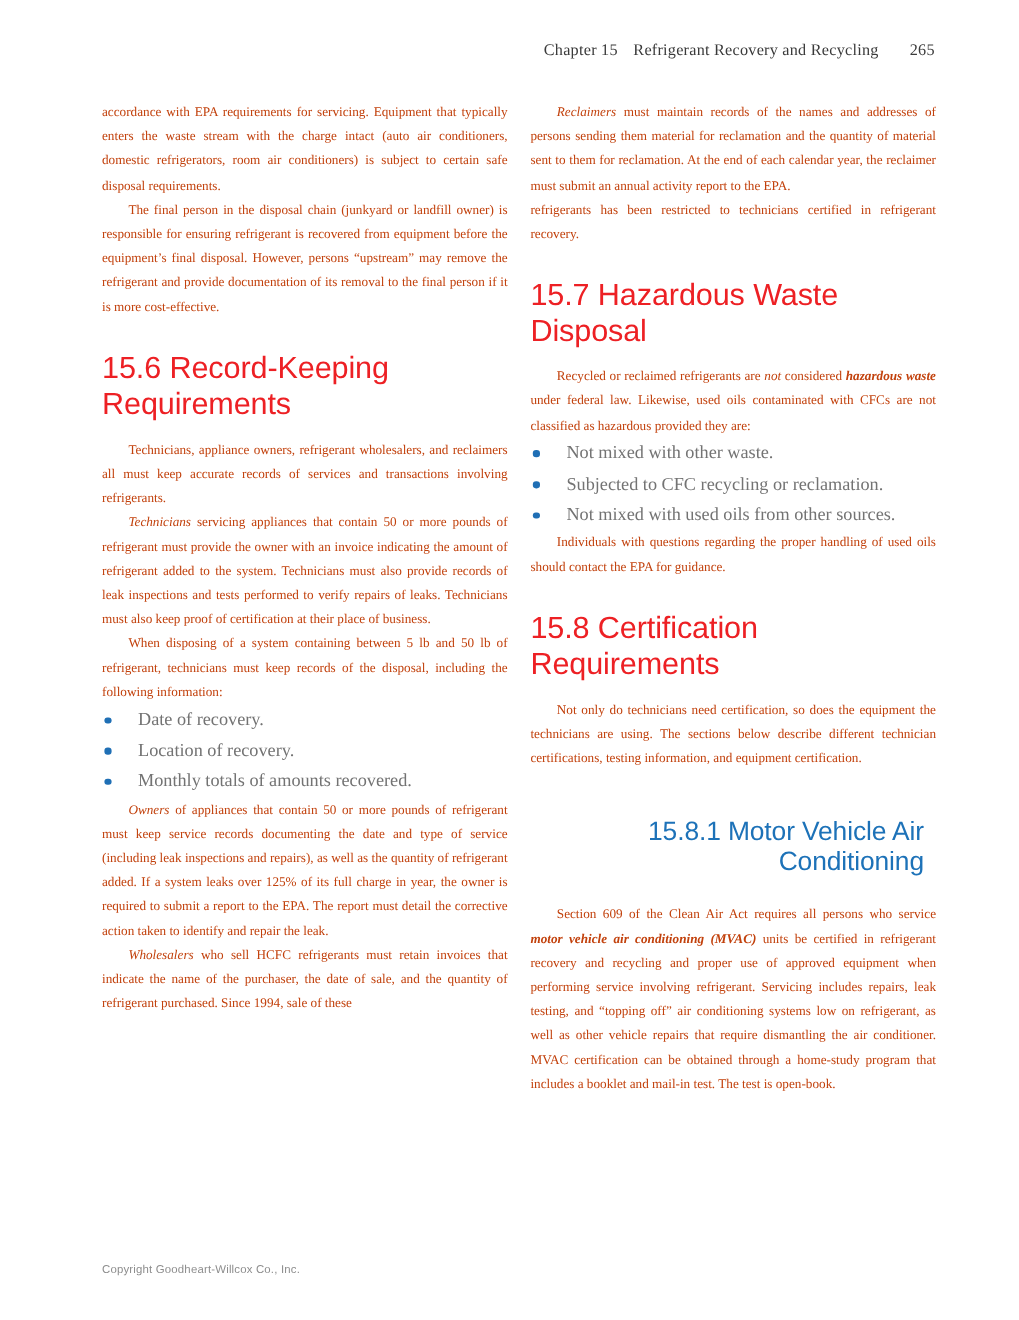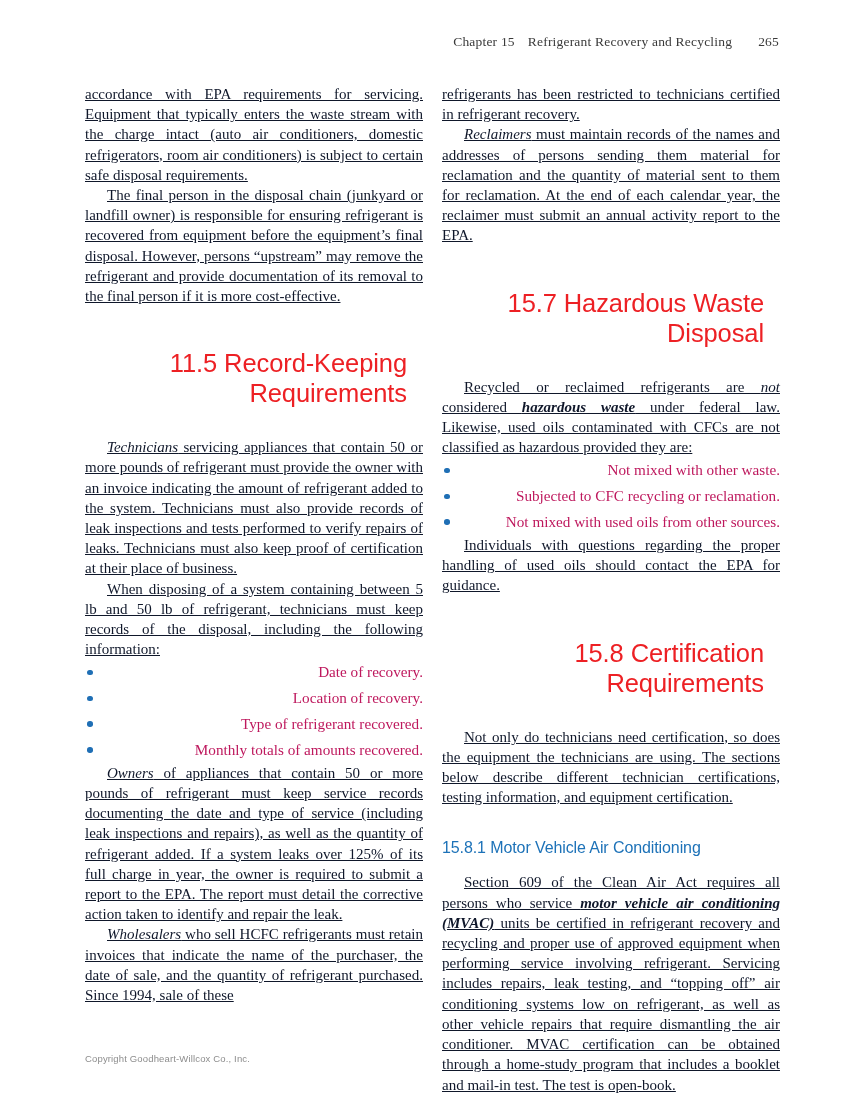--- a/index.html
+++ b/index.html
@@ -43,73 +43,72 @@
   .col {
     position: absolute;
     top: 0;
     width: 338px;
   }
   .col-left  { left: 0; }
   .col-right { left: 357px; }
 
   p.body {
     margin: 0;
-    font-size: 15px;
+    font-size: 11px;
     line-height: 20.2px;
     text-align: justify;
     text-justify: inter-word;
     -webkit-hyphens: manual;
     hyphens: manual;
-    color: #0f172a;
-    text-decoration: underline;
+    color: #c2410c;
   }
   p.body.indent { text-indent: 22px; }
   p.body .ital { font-style: italic; }
   p.body .bolditalic { font-weight: bold; font-style: italic; }
 
   
   h2.sec {
-    margin: 16px;
+    margin: 0;
     font-family: "Liberation Sans", "DejaVu Sans", sans-serif;
     font-weight: normal;
     font-size: 25.5px;
     line-height: 30px;
     color: #ed2024;
     letter-spacing: -0.1px;
-    text-align: right;
   }
   h3.subsec {
-    margin: 0;
+    margin: 10px;
     font-family: "Liberation Sans", "DejaVu Sans", sans-serif;
     font-weight: normal;
-    font-size: 16px;
+    font-size: 22px;
     line-height: 25px;
     color: #1d72b8;
     letter-spacing: -0.1px;
+    text-align: right;
   }
 
   .sp-before-head  { height: 26px; }
   .sp-after-head   { height: 13px; }
   .sp-before-sub   { height: 28px; }
   .sp-after-sub    { height: 12px; }
 
   
   ul.bullets {
     margin: 0;
     padding: 0;
     list-style: none;
   }
   ul.bullets li {
     position: relative;
     padding-left: 30px;
     font-size: 15.2px;
     line-height: 20.2px;
     margin-bottom: 5.5px;
-    color: #be185d;
-    text-align: right;
+    color: #737373;
+    text-align: left;
   }
   ul.bullets li:last-child { margin-bottom: 0; }
   ul.bullets li .dot {
     position: absolute;
     left: 2px;
     top: 7.5px;
     width: 5.5px;
     height: 5.5px;
     border-radius: 50%;
     background: #1f6fb5;
@@ -140,48 +139,48 @@
 
   <div class="columns">
 
     <div class="col col-left">
 
       <p class="body">accordance with EPA requirements for servicing. Equipment that typically enters the waste stream with the charge intact (auto air conditioners, domestic refrigerators, room air conditioners) is subject to certain safe disposal requirements.</p>
 
       <p class="body indent">The final person in the disposal chain (junkyard or landfill owner) is responsible for ensuring refrigerant is recovered from equipment before the equipment’s final disposal. However, persons “upstream” may remove the refrigerant and provide documentation of its removal to the final person if it is more cost-effective.</p>
 
       <div class="sp-before-head"></div>
-      <h2 class="sec">11.5 Record-Keeping Requirements</h2>
+      <h2 class="sec">15.6 Record-Keeping Requirements</h2>
       <div class="sp-after-head"></div>
 
+      <p class="body indent">Technicians, appliance owners, refrigerant wholesalers, and reclaimers all must keep accurate records of services and transactions involving refrigerants.</p>
 
       <p class="body indent"><span class="ital">Technicians</span><span> servicing appliances that contain 50 or more pounds of refrigerant must provide the owner with an invoice indicating the amount of refrigerant added to the system. Technicians must also provide records of leak inspections and tests performed to verify repairs of leaks. Technicians must also keep proof of certification at their place of business.</span></p>
 
       <p class="body indent">When disposing of a system containing between 5 lb and 50 lb of refrigerant, technicians must keep records of the disposal, including the following information:</p>
 
       <div class="gap-sm"></div>
       <ul class="bullets">
         <li><span class="dot"></span><span>Date of recovery.</span></li>
         <li><span class="dot"></span><span>Location of recovery.</span></li>
-        <li><span class="dot"></span><span>Type of refrigerant recovered.</span></li>
         <li><span class="dot"></span><span>Monthly totals of amounts recovered.</span></li>
       </ul>
       <div class="gap-sm"></div>
 
       <p class="body indent"><span class="ital">Owners</span><span> of appliances that contain 50 or more pounds of refrigerant must keep service records documenting the date and type of service (including leak inspections and repairs), as well as the quantity of refrigerant added. If a system leaks over 125% of its full charge in year, the owner is required to submit a report to the EPA. The report must detail the corrective action taken to identify and repair the leak.</span></p>
 
       <p class="body indent"><span class="ital">Wholesalers</span><span> who sell HCFC refrigerants must retain invoices that indicate the name of the purchaser, the date of sale, and the quantity of refrigerant purchased. Since 1994, sale of these</span></p>
 
     </div>
 
     <div class="col col-right">
 
+      <p class="body indent"><span class="ital">Reclaimers</span><span> must maintain records of the names and addresses of persons sending them material for reclamation and the quantity of material sent to them for reclamation. At the end of each calendar year, the reclaimer must submit an annual activity report to the EPA.</span></p>
+
       <p class="body">refrigerants has been restricted to technicians certified in refrigerant recovery.</p>
-
-      <p class="body indent"><span class="ital">Reclaimers</span><span> must maintain records of the names and addresses of persons sending them material for reclamation and the quantity of material sent to them for reclamation. At the end of each calendar year, the reclaimer must submit an annual activity report to the EPA.</span></p>
 
       <div class="sp-before-head"></div>
       <h2 class="sec">15.7 Hazardous Waste Disposal</h2>
       <div class="sp-after-head"></div>
 
       <p class="body indent"><span>Recycled or reclaimed refrigerants are </span><span class="ital">not</span><span> considered </span><span class="bolditalic">hazardous waste</span><span> under federal law. Likewise, used oils contaminated with CFCs are not classified as hazardous provided they are:</span></p>
 
       <div class="gap-sm"></div>
       <ul class="bullets">
         <li><span class="dot"></span><span>Not mixed with other waste.</span></li>

